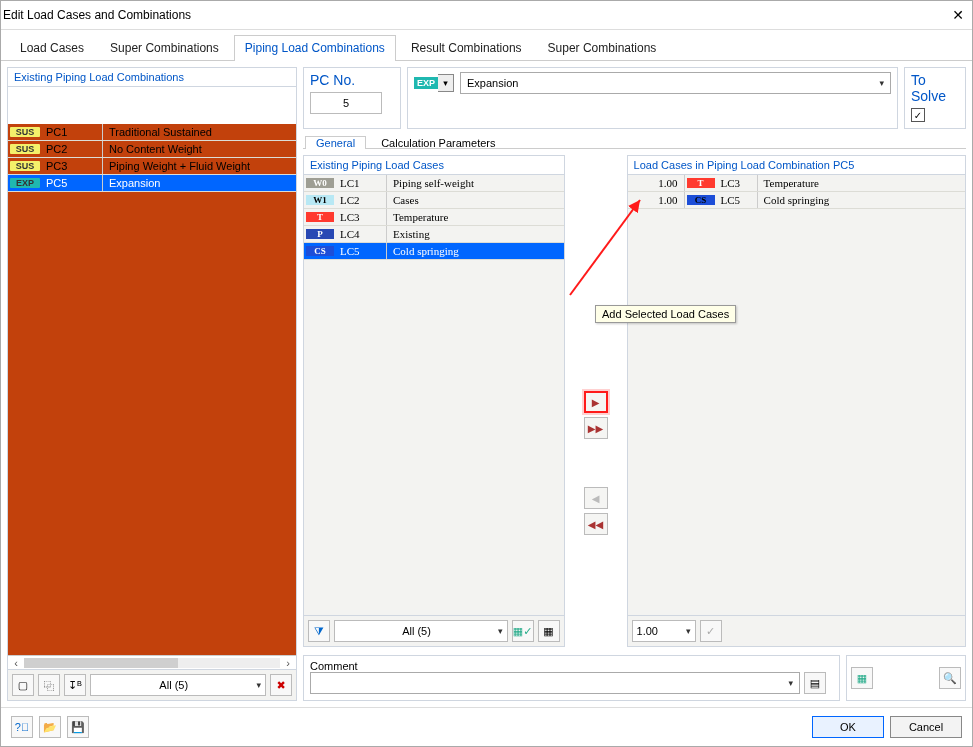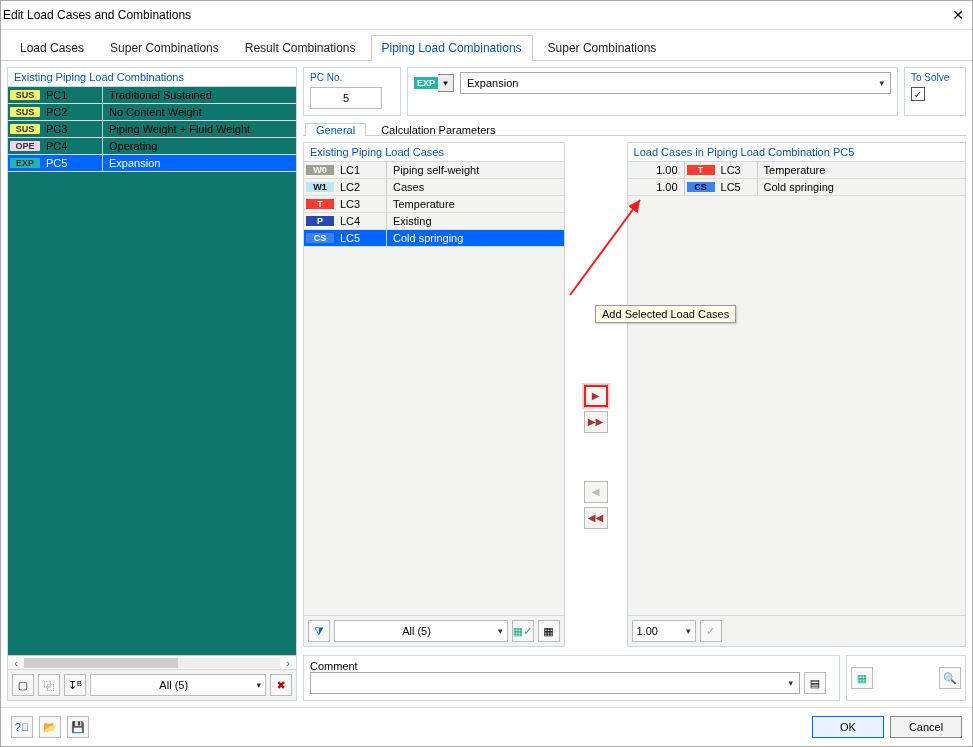--- a/index.html
+++ b/index.html
@@ -32,32 +32,32 @@
   .tabs .tab.active {
     border-color: #ccc; background: #fff;
     color: #0056c7; font-weight: 500;
   }
   .content { flex: 1; display: flex; padding: 6px; gap: 6px; min-height: 0; }
   .left-panel { width: 290px; display: flex; flex-direction: column; border: 1px solid #cfd6e0; }
   .panel-title {
     background: #fff; color: #0056c7; font-size: 11px;
     padding: 3px 6px; border-bottom: 1px solid #cfd6e0;
   }
-  .pc-list { flex: 1; overflow: hidden; background: #0f766e; }
+  .pc-list { flex: 1; overflow: hidden; background: #c2410c; margin-top: 37px; }
   .pc-row { display: flex; align-items: center; height: 17px; font-size: 11px; border-bottom: 1px solid #dcdcd6; }
   .pc-row.sel { background: #0066ff; color: #fff; }
   .pc-tag { width: 30px; text-align: center; margin: 1px 2px; font-size: 9px; font-weight: bold; color: #333; border-radius: 1px; }
   .tag-sus { background: #f4f06a; }
   .tag-ope { background: #f2d4f2; }
   .tag-exp { background: #1fb8b0; }
   .tag-w0  { background: #9e9e94; color: #fff; }
   .tag-w1  { background: #b8e8f4; }
   .tag-t   { background: #ff3a2f; color: #fff; }
   .tag-p   { background: #2848b4; color: #fff; }
-  .tag-cs  { background: #3b82f6; }
+  .tag-cs  { background: #1d4ed8; }
   .pc-code { width: 60px; padding-left: 4px; }
   .pc-divider { width: 1px; background: #ccc; height: 100%; }
   .pc-desc { flex: 1; padding-left: 6px; }
   .left-scroll { height: 14px; border-top: 1px solid #ccc; display:flex; align-items:center; }
   .left-scroll .arrow { width:16px; text-align:center; color:#555; }
   .left-scroll .track { flex:1; height:10px; background:#eee; position:relative; }
   .left-scroll .thumb { position:absolute; left:0; width:60%; height:100%; background:#cfcfcf; }
   .left-toolbar {
     display: flex; align-items: center; gap: 4px; padding: 4px; border-top: 1px solid #cfd6e0; background: #f3f3f1;
   }
@@ -66,40 +66,40 @@
     height: 22px; border: 1px solid #bbb; background: #fff; padding: 0 4px; font-size: 11px;
     display: flex; align-items: center; gap: 4px;
   }
   .combo .arrowdn { margin-left: auto; font-size: 9px; color: #333; }
 
   .right-panel { flex: 1; display: flex; flex-direction: column; gap: 6px; min-height: 0; }
   .top-row { display: flex; gap: 6px; }
   .group {
     border: 1px solid #cfd6e0; padding: 4px 6px 6px 6px;
   }
-  .group .gtitle { color: #0056c7; font-size: 10px; margin-bottom: 4px; }
+  .group .gtitle { color: #0056c7; font-size: 14px; margin-bottom: 4px; }
   .pcno-group { width: 98px; }
   .pcno-input { width: 72px; height: 22px; border: 1px solid #bbb; background: #fff; text-align: center; font-size: 11px; }
   .stress-group { flex: 1; }
   .stress-row { display: flex; gap: 6px; align-items: center; }
   .exp-select {
     display: inline-flex; align-items: center; height: 20px;
   }
   .exp-badge { background: #1fb8b0; color: #fff; padding: 1px 3px; font-size: 9px; font-weight: bold; }
   .exp-arrow { border:1px solid #888; border-left:none; width:16px; height:18px; display:flex;align-items:center;justify-content:center; font-size:9px; background:#eee; }
   .desc-input { flex: 1; height: 22px; border: 1px solid #aaa; padding: 0 6px; font-size: 11px; }
   .tosolve-group { width: 62px; }
   .chk { width: 14px; height: 14px; border: 1px solid #555; display:inline-flex; align-items:center; justify-content:center; font-size: 10px; }
   .subtabs { display: flex; gap: 4px; border-bottom: 1px solid #ccc; padding: 0 2px; }
   .subtabs .stab { padding: 0 10px; border:1px solid transparent; border-bottom:none; cursor:pointer; position:relative; top:1px; }
   .subtabs .stab.active { border-color:#ccc; background:#fff; color:#0056c7; }
   .mid-row { flex:1; display:flex; gap:16px; min-height:0; padding-bottom: 2px; }
   .listbox { flex:1; border:1px solid #cfd6e0; display:flex; flex-direction:column; }
   .lc-list { flex:1; background:#f3f3f1; overflow:hidden; }
-  .lc-row { display:flex; align-items:center; height:17px; border-bottom:1px solid #dcdcd6; }
+  .lc-row { display:flex; align-items:center; height:17px; border-bottom:1px solid #dcdcd6;font-family:Liberation Serif, serif; }
   .lc-row.sel { background:#0066ff; color:#fff; }
   .lc-tag { width: 28px; margin:1px 2px; font-size:9px; text-align:center; font-weight:bold; }
   .lc-code { width:50px; padding-left:4px; }
   .lc-desc { flex:1; padding-left:6px; }
   .lc-factor { width:56px; text-align:right; padding-right:6px; }
   .list-toolbar { display:flex; gap:4px; padding:4px; border-top:1px solid #cfd6e0; background:#f3f3f1; align-items:center; }
   .center-btns { width: 30px; display:flex; flex-direction:column; align-items:center; justify-content:center; gap:14px; }
   .move-btn { width:24px; height:22px; border:1px solid #bbb; background:#f5f5f3; display:flex; align-items:center; justify-content:center; cursor:pointer; font-size:10px; color:#a33; }
   .move-btn.highlight { border:2px solid #ff1a1a; box-shadow: 0 0 0 2px rgba(255,26,26,0.2); }
   .move-btn.disabled { color:#bbb; }
@@ -123,22 +123,22 @@
 <div class="window">
 
   <div class="titlebar">
     <span>Edit Load Cases and Combinations</span>
     <span class="close">✕</span>
   </div>
 
   <div class="tabs">
     <div class="tab">Load Cases</div>
     <div class="tab">Super Combinations</div>
+    <div class="tab active">Piping Load Combinations</div>
     <div class="tab">Result Combinations</div>
-    <div class="tab active">Piping Load Combinations</div>
     <div class="tab">Super Combinations</div>
   </div>
 
   <div class="content">
 
     <div class="left-panel">
       <div class="panel-title">Existing Piping Load Combinations</div>
       <div class="pc-list">
         <div class="pc-row">
           <span class="pc-tag tag-sus">SUS</span>
@@ -150,26 +150,20 @@
           <span class="pc-tag tag-sus">SUS</span>
           <span class="pc-code">PC2</span>
           <span class="pc-divider"></span>
           <span class="pc-desc">No Content Weight</span>
         </div>
         <div class="pc-row">
           <span class="pc-tag tag-sus">SUS</span>
           <span class="pc-code">PC3</span>
           <span class="pc-divider"></span>
           <span class="pc-desc">Piping Weight + Fluid Weight</span>
-        </div>
-        <div class="pc-row">
-          <span class="pc-tag tag-ope">OPE</span>
-          <span class="pc-code">PC4</span>
-          <span class="pc-divider"></span>
-          <span class="pc-desc">Operating</span>
         </div>
         <div class="pc-row sel">
           <span class="pc-tag tag-exp">EXP</span>
           <span class="pc-code">PC5</span>
           <span class="pc-divider"></span>
           <span class="pc-desc">Expansion</span>
         </div>
       </div>
       <div class="left-scroll">
         <span class="arrow">‹</span>

